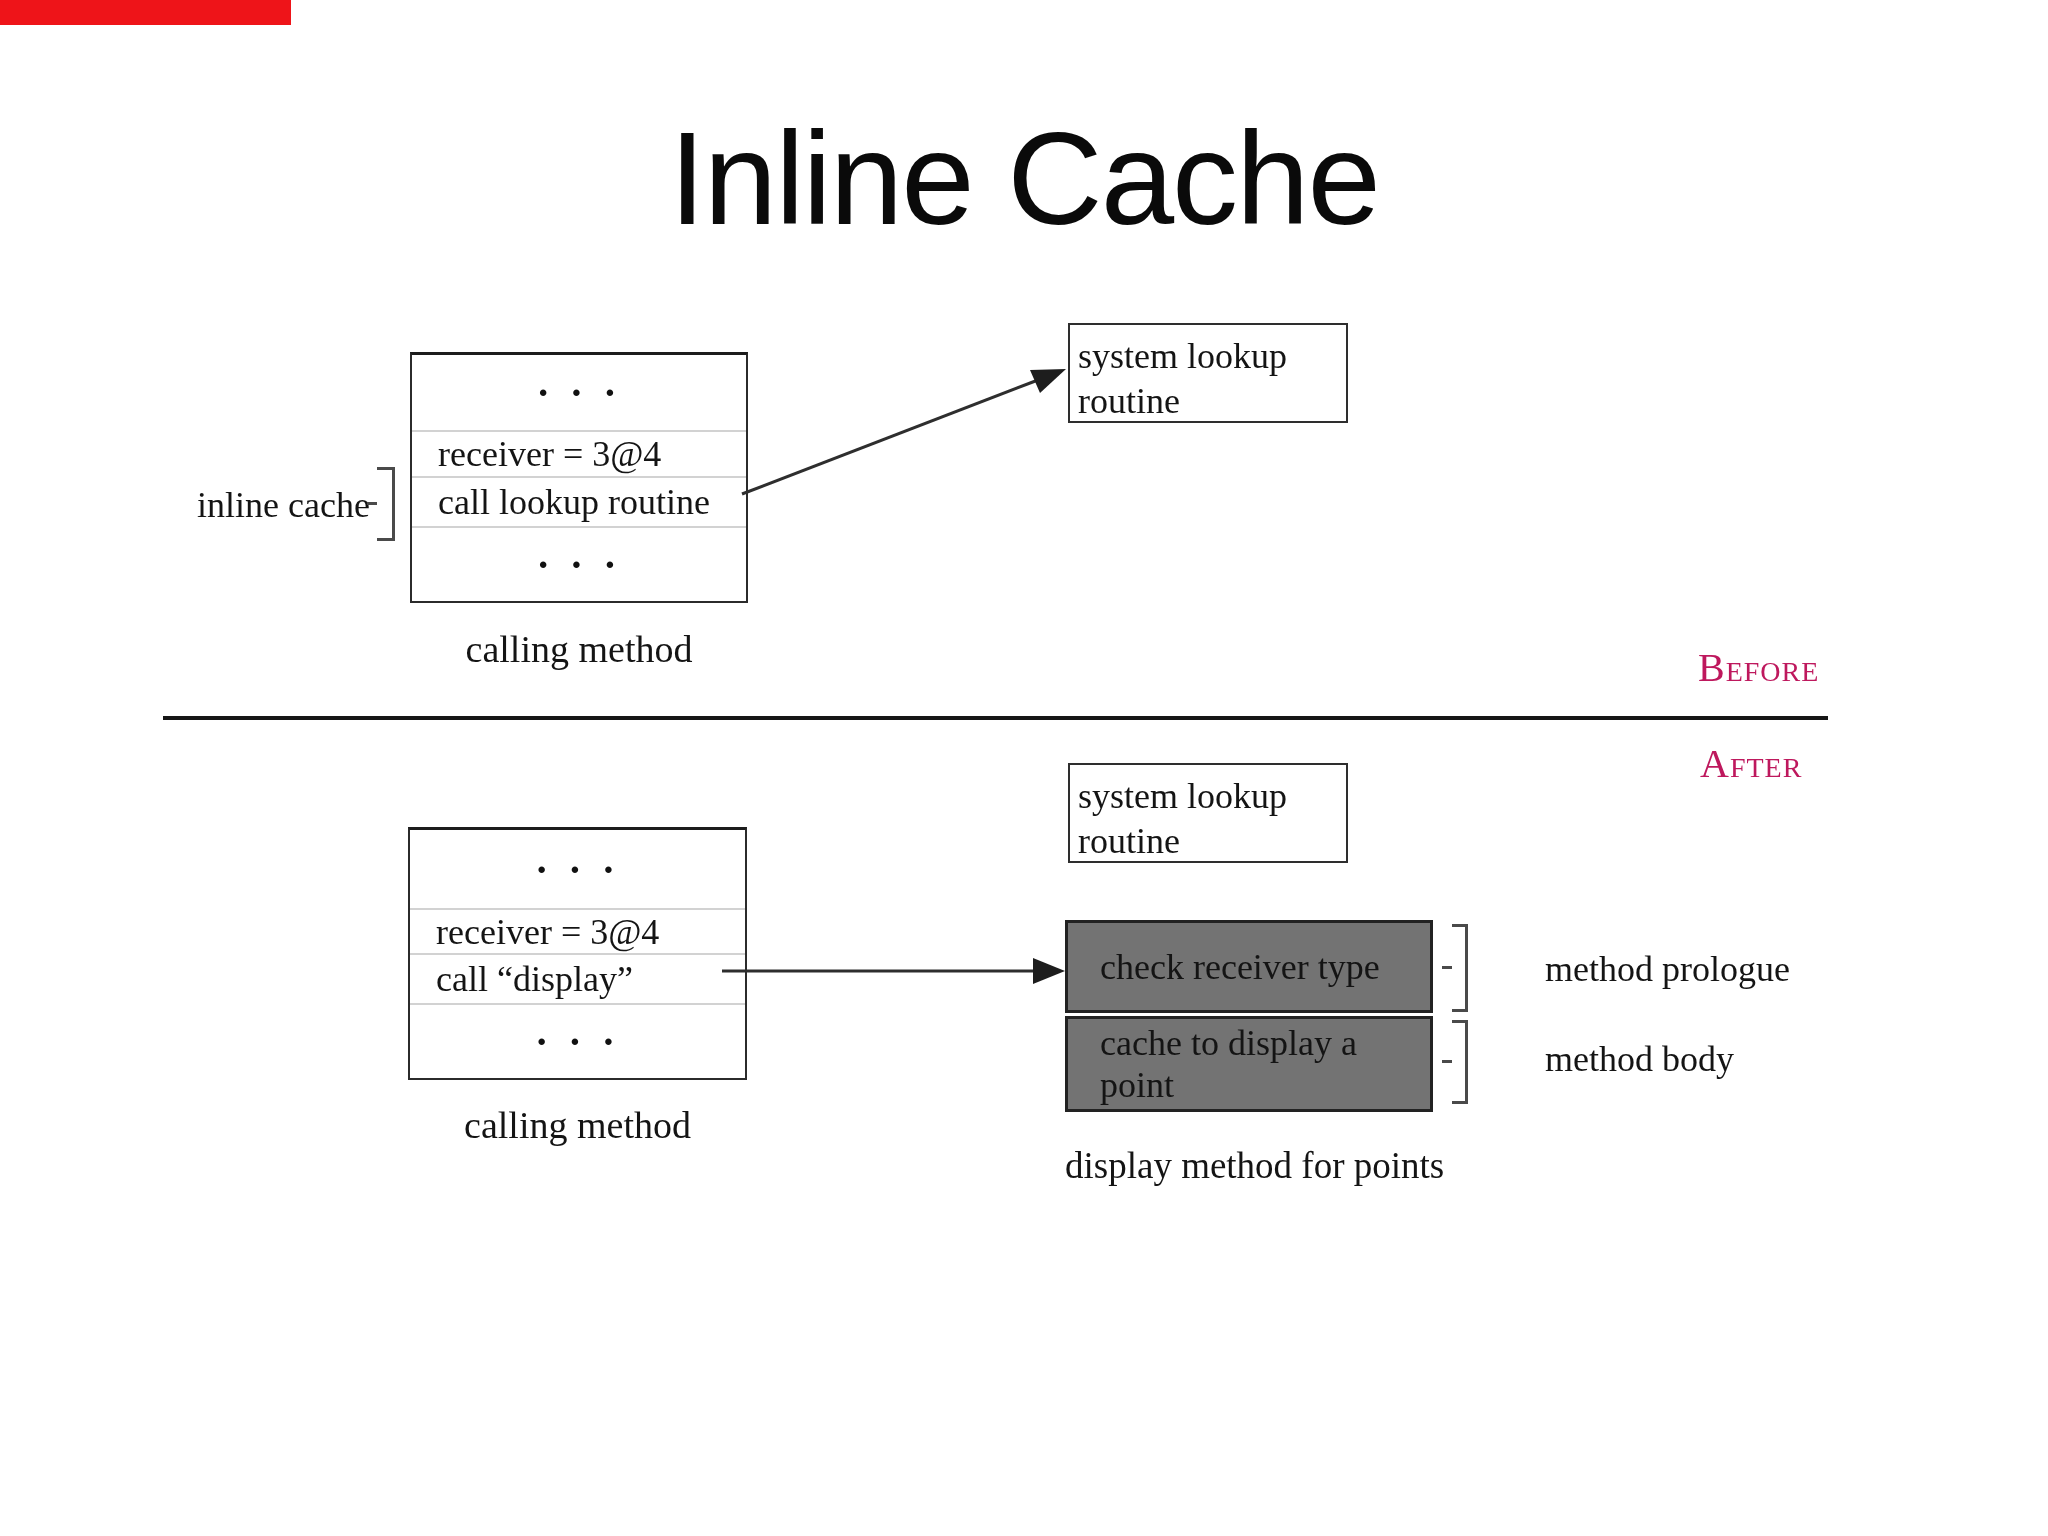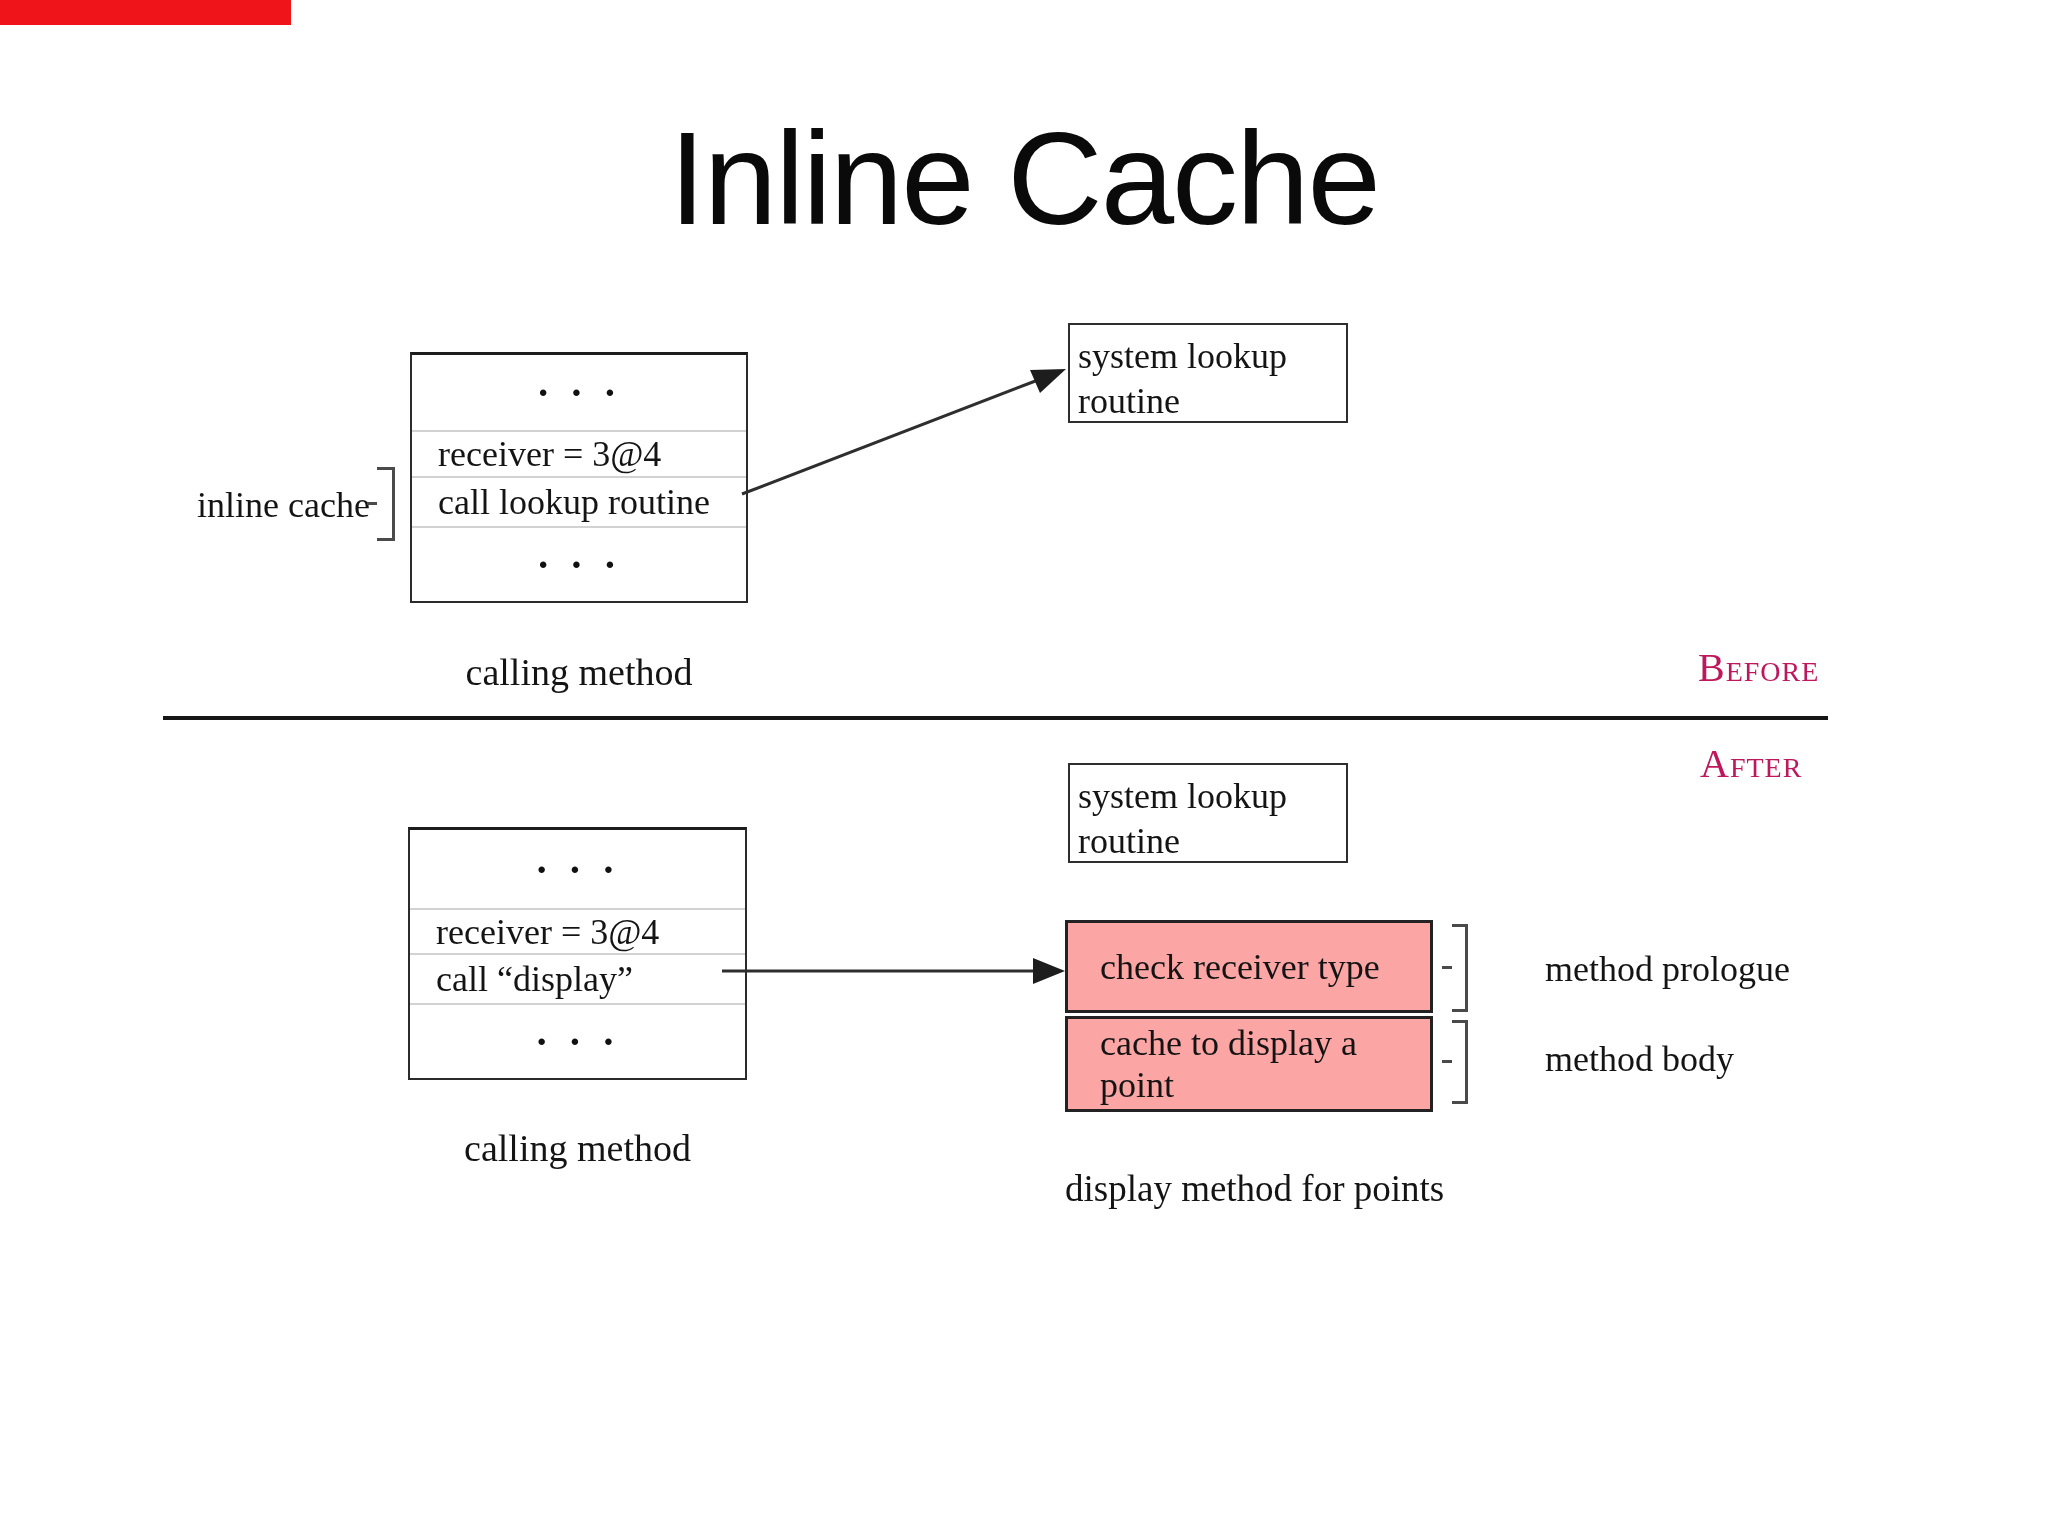--- a/index.html
+++ b/index.html
@@ -17,24 +17,24 @@
           background:#fff;display:flex;flex-direction:column;}
   .membox .row{box-sizing:border-box;display:flex;align-items:center;
                font-size:36px;padding-left:26px;}
   .membox .row.sep{border-top:2px solid #d2d2d2;}
   .membox .row.dots{justify-content:center;padding-left:0;font-size:40px;font-weight:700;
                     letter-spacing:5px;color:#111;}
 
   .simplebox{position:absolute;box-sizing:border-box;border:2px solid #2e2e2e;background:#fff;
              font-size:36px;line-height:45px;padding:9px 10px 0 8px;}
 
-  .cellbox{position:absolute;box-sizing:border-box;border:3px solid #222;background:#fca5a5;
+  .cellbox{position:absolute;box-sizing:border-box;border:3px solid #222;background:#737373;
            display:flex;align-items:center;padding-left:32px;font-size:36px;font-family:Liberation Serif, serif;}
 
-  .caption{position:absolute;font-size:38px;text-align:center;color:#141414;margin-top:23px;}
+  .caption{position:absolute;font-size:38px;text-align:center;color:#141414;}
   .sidelabel{position:absolute;font-size:36px;color:#141414;white-space:nowrap;}
 
   .seclabel{position:absolute;font-size:40px;font-variant:small-caps;letter-spacing:1px;color:#be185d;}
 
   
   .bracket{position:absolute;box-sizing:border-box;
            border-top:3px solid #4a4a4a;border-bottom:3px solid #4a4a4a;border-right:3px solid #4a4a4a;}
   .bracket .nub{position:absolute;left:-10px;top:50%;margin-top:-2px;width:10px;height:3px;background:#4a4a4a;}
 
   .divider{position:absolute;background:#161616;}

